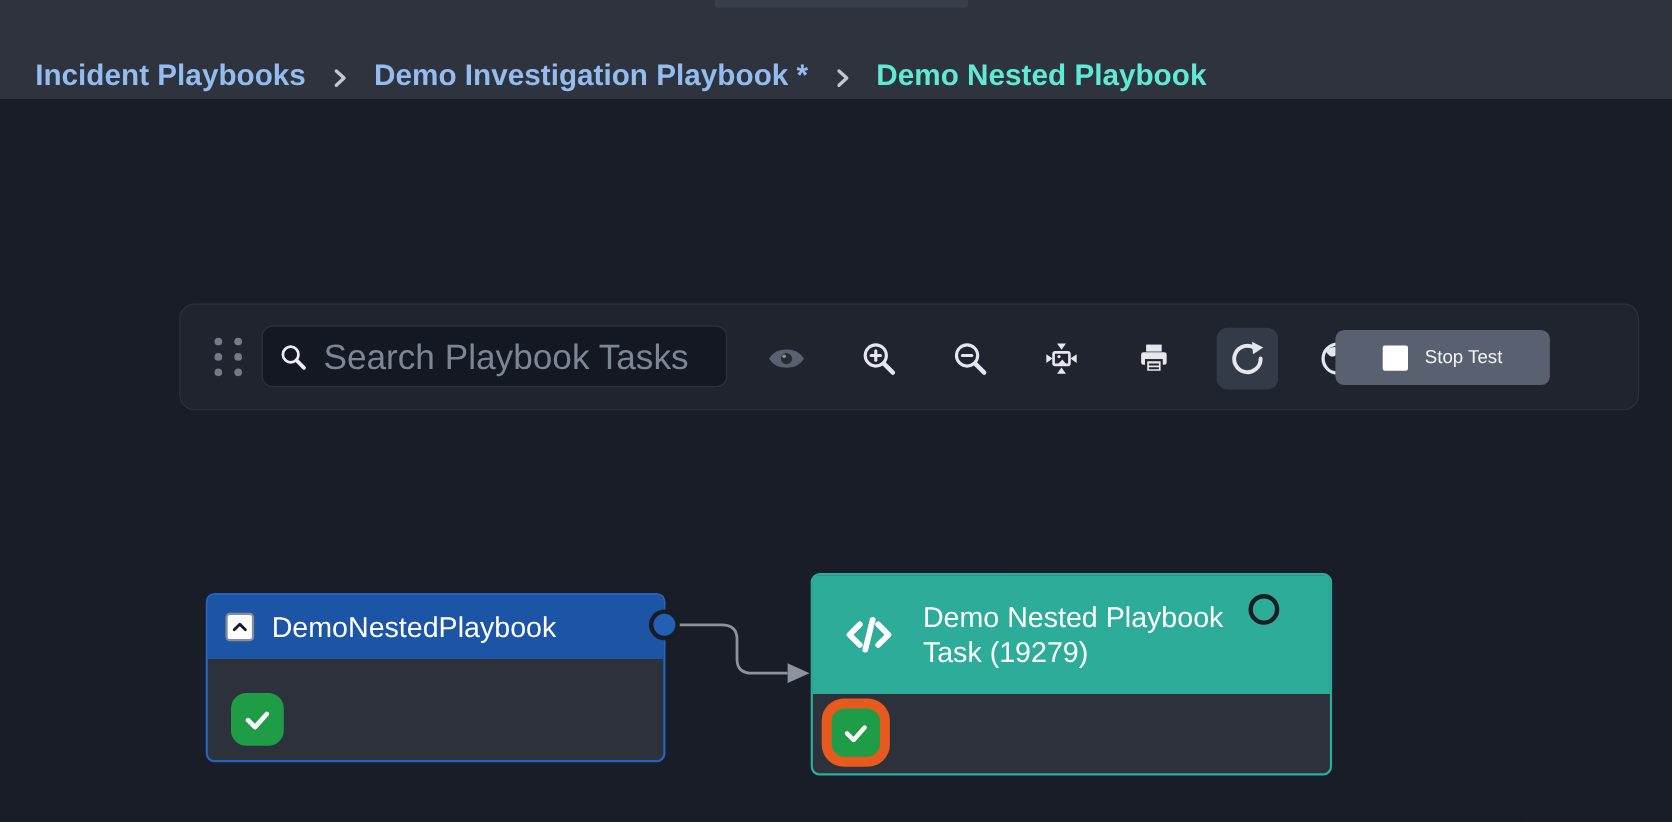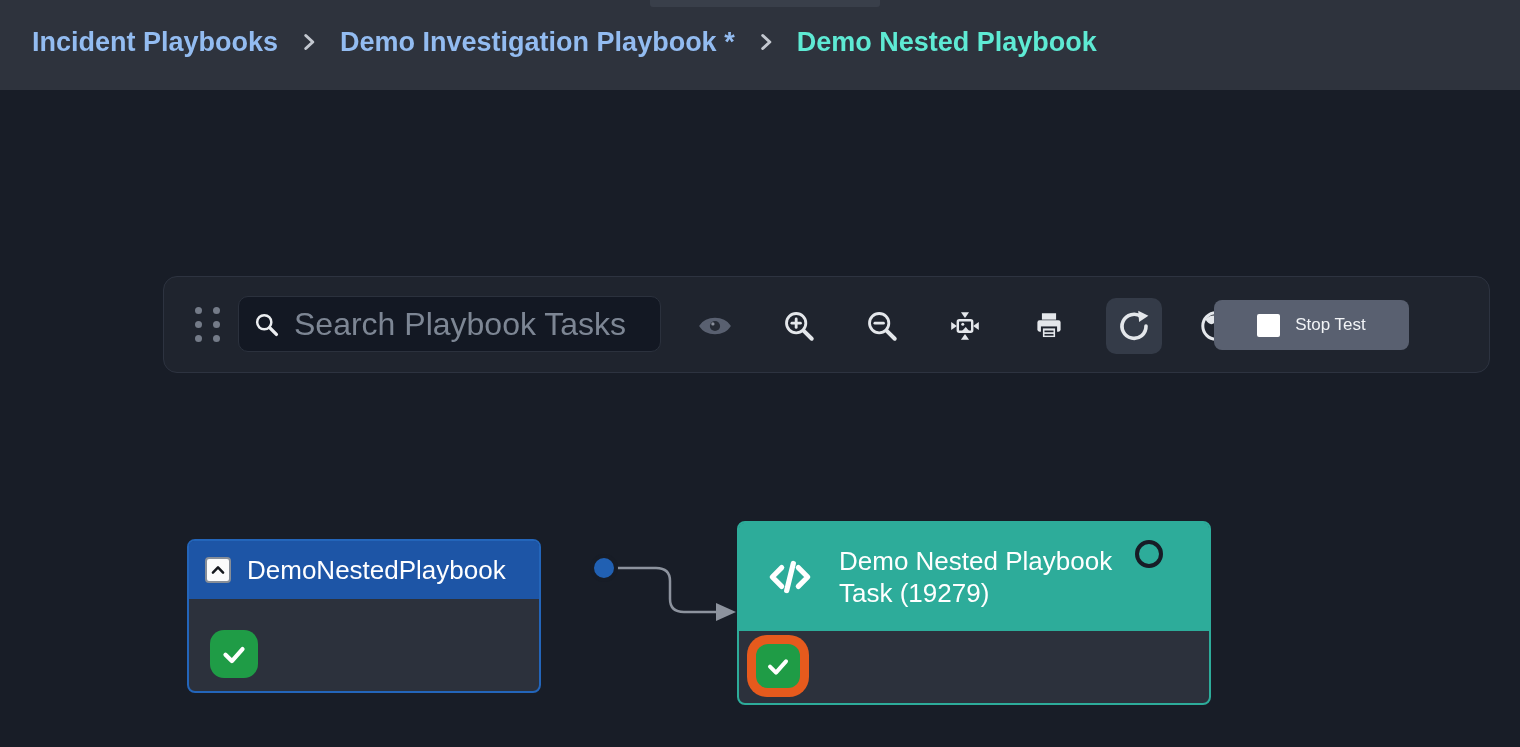--- a/index.html
+++ b/index.html
@@ -1,21 +1,21 @@
 <!DOCTYPE html>
 <html><head>
 <meta charset="utf-8">
 <style>
   html,body{margin:0;padding:0;background:#181d27;}
   body{width:1520px;height:747px;position:relative;overflow:hidden;
        font-family:"Liberation Sans",sans-serif;-webkit-font-smoothing:antialiased;}
 
   
   .topbar{position:absolute;left:0;top:0;width:1520px;height:90px;background:#2e333d;
-          display:flex;align-items:center;padding:0 0 6px 32px;box-sizing:border-box;}
+          display:flex;align-items:flex-end;padding:0 0 6px 32px;box-sizing:border-box;}
   .crumb-link{color:#93bcf1;font-size:27px;font-weight:700;cursor:pointer;}
   .crumb-current{color:#5eead4;font-size:27px;font-weight:700;}
   .crumb-sep{margin:0 18px;display:flex;align-items:center;}
   .scroll-thumb{position:absolute;left:650px;top:0;width:230px;height:7px;background:#3f4450;
                 border-radius:0 0 3px 3px;opacity:.7;}
 
   
   .canvas{position:absolute;left:0;top:90px;width:1520px;height:657px;background:#181d27;}
 
   
@@ -36,21 +36,21 @@
   .stop-btn{position:absolute;left:1050px;top:23px;width:195px;height:50px;background:#596070;
             border-radius:8px;display:flex;align-items:center;justify-content:center;gap:15px;
             color:#f2f4f7;font-size:17px;cursor:pointer;}
   .stop-square{width:23px;height:23px;background:#ffffff;border-radius:2px;}
 
   
   .edge-svg{position:absolute;left:590px;top:550px;}
 
   
   .node{position:absolute;box-sizing:border-box;border-radius:8px;background:#2c313c;}
-  .node1{left:187px;top:539px;width:354px;height:154px;border:2px solid #2365ba;}
+  .node1{left:187px;top:539px;width:418px;height:154px;border:2px solid #2365ba;}
   .node2{left:737px;top:521px;width:474px;height:184px;border:2px solid #2dac9a;}
   .node-header{display:flex;align-items:center;border-radius:5px 5px 0 0;box-sizing:border-box;}
   .node1 .node-header{height:58px;background:#1d55a6;padding:0 16px;gap:16px;}
   .node2 .node-header{height:108px;background:#2dac9a;padding:0 0 0 26px;gap:24px;}
   .node-title{color:#ffffff;font-size:26px;}
   .node2 .node-title{width:280px;line-height:1.25;}
   .collapse-btn{width:26px;height:26px;background:#fbfbfb;border:2px solid #878e98;border-radius:4px;
                 box-sizing:border-box;display:flex;align-items:center;justify-content:center;cursor:pointer;}
   .status-badge{position:absolute;width:48px;height:48px;background:#1f9c46;border-radius:14px;
                 display:flex;align-items:center;justify-content:center;}

